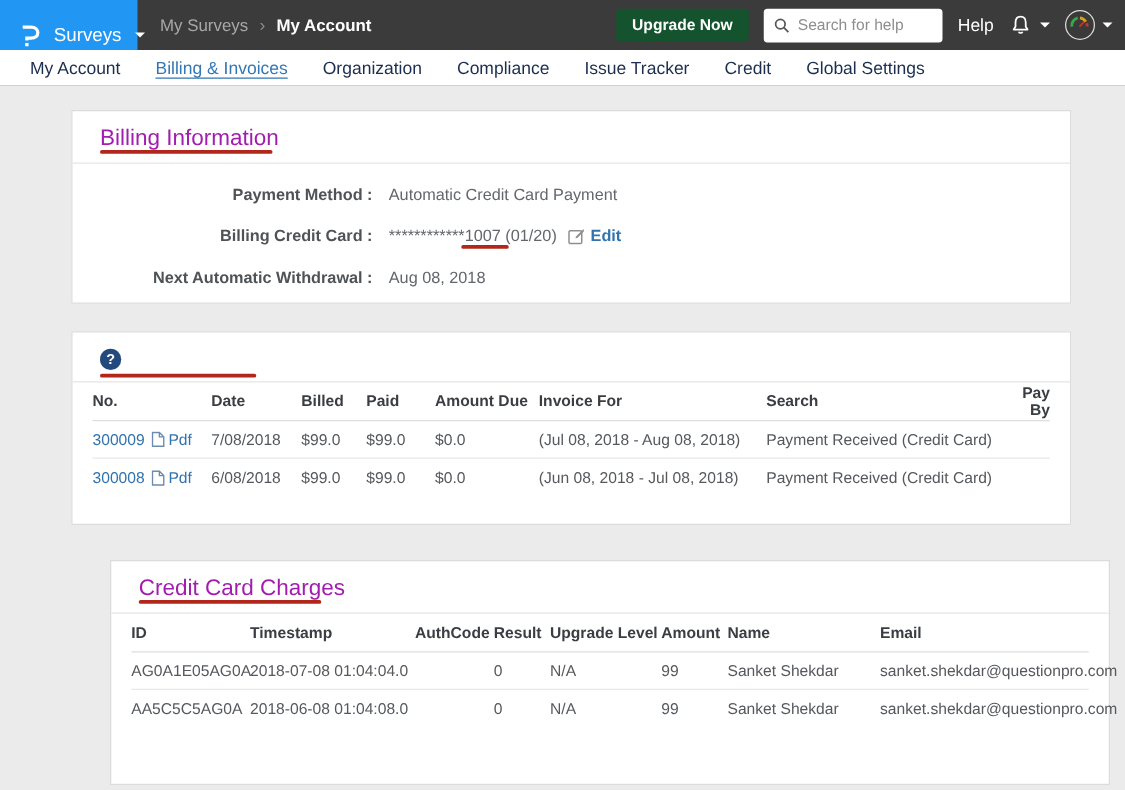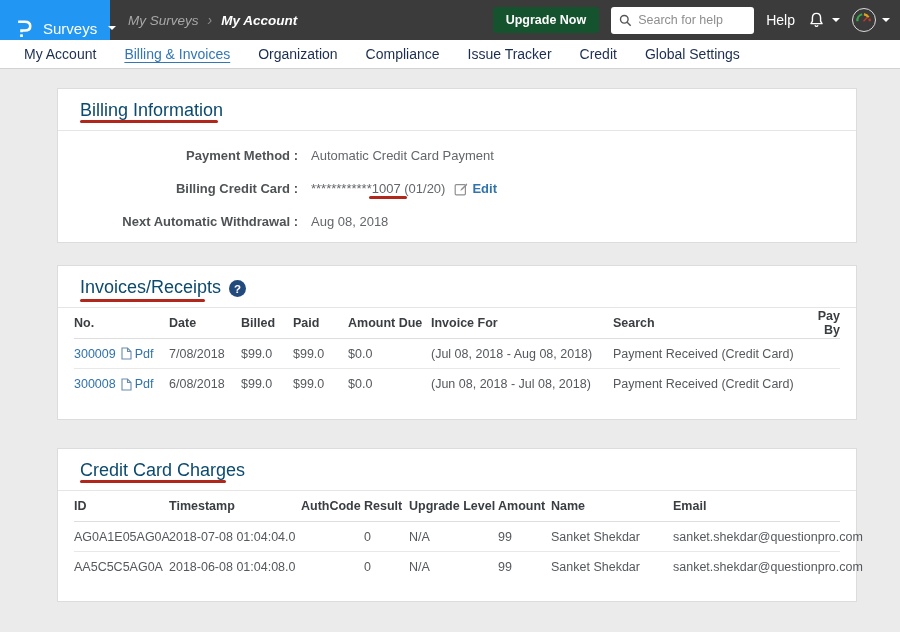--- a/index.html
+++ b/index.html
@@ -7,21 +7,21 @@
   #page { position:relative; width:900px; height:632px; background:#ebebeb; overflow:hidden; }
 
   
   .topbar { position:absolute; top:0; left:0; width:900px; height:40px; background:#3b3b3b;
             display:flex; align-items:center; }
   .logo-block { width:110px; height:40px; background:#2196f3; display:flex; align-items:center;
                 padding:16px 10px 0 14px; gap:9px; cursor:pointer; flex-shrink:0; }
   .product-label { color:#fff; font-size:15px; font-weight:500; }
   .caret { width:0; height:0; border-left:4px solid transparent; border-right:4px solid transparent;
            border-top:4px solid #fff; margin-left:2px; }
-  .breadcrumb { display:flex; align-items:center; gap:9px; margin-left:18px; font-size:13.5px;font-style:italic; }
+  .breadcrumb { display:flex; align-items:center; gap:9px; margin-left:18px; font-size:13.5px; }
   .bc-parent { color:#a8a8a8; cursor:pointer; }
   .bc-sep { color:#8d8d8d; font-size:14px; }
   .bc-current { color:#fff; font-weight:600; }
   .topbar-right { margin-left:auto; display:flex; align-items:center; gap:12px; padding-right:10px; }
   .upgrade-btn { background:#14532d; color:#fff; border:none; border-radius:3px; font-family:inherit;
                  font-size:12.5px; font-weight:700; padding:6px 13px; cursor:pointer; }
   .searchbox { display:flex; align-items:center; background:#fff; border-radius:3px; width:143px;
                height:27px; padding:0 8px; gap:6px; }
   .searchbox input { border:none; outline:none; width:105px; font-family:inherit; font-size:12.5px;
                      color:#444; background:transparent; }
@@ -34,24 +34,24 @@
   
   .navtabs { position:absolute; top:40px; left:0; width:900px; height:29px; background:#fff;
              border-bottom:1px solid #d2d2d2; display:flex; align-items:center; padding:0 0 0 10px; }
   .tab { font-size:14px; font-weight:500; color:#1c2e4f; padding:0 14px; cursor:pointer; white-space:nowrap; }
   .tab.active { color:#3377b4; text-decoration:underline; text-underline-offset:3px; }
 
   
   .card { position:absolute; left:57px; width:800px; background:#fff; border:1px solid #dcdcdc; }
   .card-billing  { top:88px;  height:155px; }
   .card-invoices { top:265px; height:155px; }
-  .card-charges  { top:448px; height:154px; }
+  .card-charges  { top:448px; height:180px;margin-left:31px; }
   .card-head { display:flex; align-items:center; gap:8px; padding:11px 16px 9px 22px;
                border-bottom:1px solid #e5e5e5; }
-  .card-title { font-size:18px; color:#0c4a6e; font-weight:400; }
+  .card-title { font-size:18px; color:#a21caf; font-weight:400; }
   .help-circle { width:17px; height:17px; border-radius:50%; background:#234a7c; color:#fff;
                  font-size:11.5px; font-weight:700; display:flex; align-items:center; justify-content:center;
                  cursor:pointer; margin-top:2px; }
   .annotation { position:absolute; height:3px; background:#b1271c; border-radius:2px; z-index:3; }
 
   
   .kv-rows { padding-top:8px; }
   .kv-row { display:flex; align-items:center; height:33px; padding-left:16px; font-size:13px; }
   .kv-label { width:224px; text-align:right; font-weight:700; color:#4f5356; }
   .kv-value { margin-left:13px; color:#63676b; display:flex; align-items:center; gap:5px; }
@@ -166,21 +166,20 @@
       <div class="kv-row">
         <span class="kv-label">Next Automatic Withdrawal :</span>
         <span class="kv-value">Aug 08, 2018</span>
       </div>
     </div>
     <div class="annotation" style="left:311px; top:107px; width:38px;"></div>
   </div>
 
   <div class="card card-invoices">
     <div class="card-head">
-      <span class="card-title">Invoices/Receipts</span>
       <span class="help-circle">?</span>
     </div>
     <div class="annotation" style="left:22px; top:33px; width:125px;"></div>
     <div class="tbl">
       <div class="tr head grid-inv">
         <span>No.</span>
         <span>Date</span>
         <span>Billed</span>
         <span>Paid</span>
         <span>Amount Due</span>

